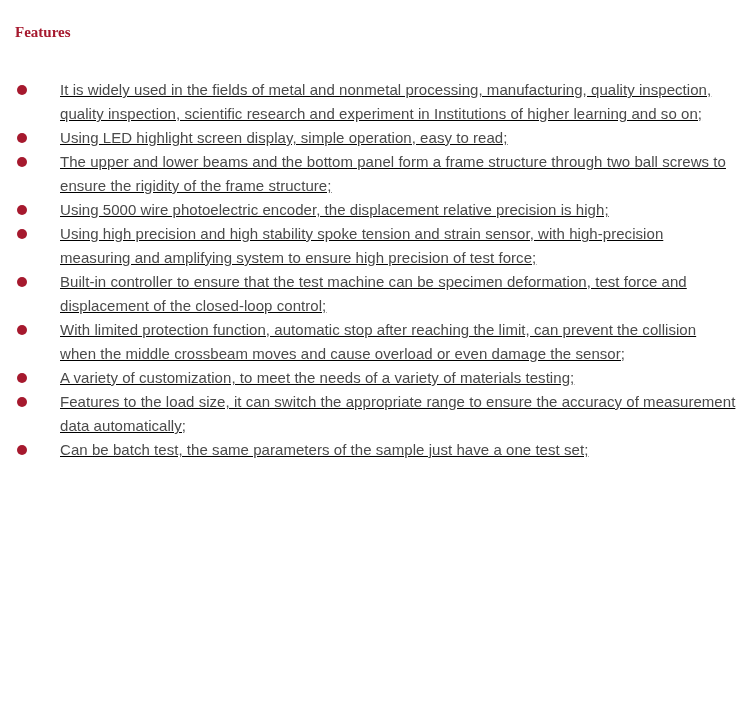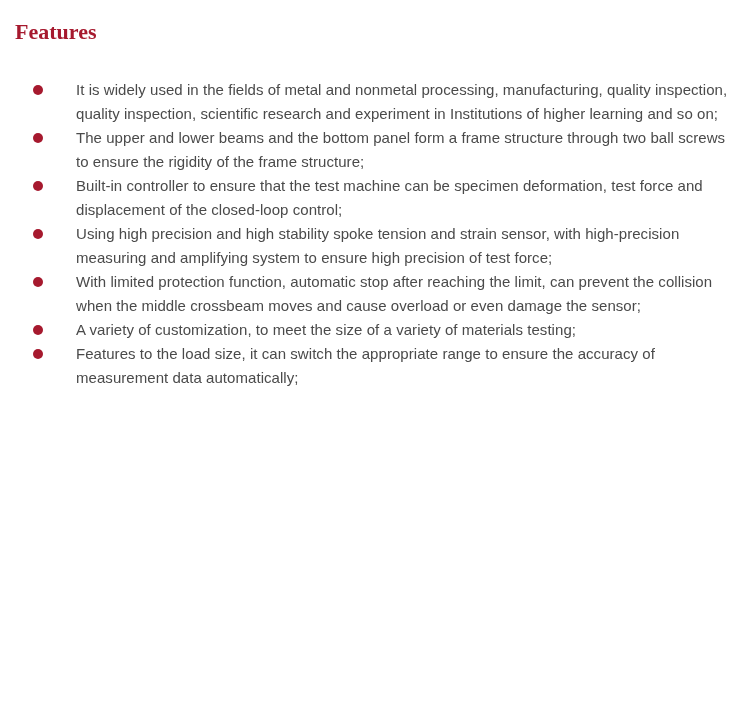--- a/index.html
+++ b/index.html
@@ -15,31 +15,32 @@
     overflow: hidden;
   }
   .page {
     width: 750px;
     height: 712px;
     background: #ffffff;
   }
   .page-title {
     font-family: "Liberation Serif", serif;
     font-weight: bold;
-    font-size: 22px;
+    font-size: 15px;
     color: #a6192e;
     margin: 0;
     padding: 20px 0 0 15px;
     line-height: 24px;
   }
   .features-list {
     list-style: none;
-    margin: 16px;
+    margin: 0;
     padding: 0;
     margin-top: 34px;
+    text-decoration: underline;
   }
   .feature-item {
     display: flex;
     align-items: flex-start;
   }
   .bullet {
     flex: 0 0 auto;
     width: 10px;
     height: 10px;
     border-radius: 50%;
@@ -63,36 +64,48 @@
 <div class="page">
   <h1 class="page-title">Features</h1>
 
   <ul class="features-list">
     <li class="feature-item">
       <span class="bullet"></span>
       <span class="feature-text">It is widely used in the fields of metal and nonmetal processing, manufacturing, quality inspection, quality inspection, scientific research and experiment in Institutions of higher learning and so on;</span>
     </li>
     <li class="feature-item">
       <span class="bullet"></span>
+      <span class="feature-text">Using LED highlight screen display, simple operation, easy to read;</span>
+    </li>
+    <li class="feature-item">
+      <span class="bullet"></span>
       <span class="feature-text">The upper and lower beams and the bottom panel form a frame structure through two ball screws to ensure the rigidity of the frame structure;</span>
+    </li>
+    <li class="feature-item">
+      <span class="bullet"></span>
+      <span class="feature-text">Using 5000 wire photoelectric encoder, the displacement relative precision is high;</span>
+    </li>
+    <li class="feature-item">
+      <span class="bullet"></span>
+      <span class="feature-text">Using high precision and high stability spoke tension and strain sensor, with high-precision measuring and amplifying system to ensure high precision of test force;</span>
     </li>
     <li class="feature-item">
       <span class="bullet"></span>
       <span class="feature-text">Built-in controller to ensure that the test machine can be specimen deformation, test force and displacement of the closed-loop control;</span>
     </li>
     <li class="feature-item">
       <span class="bullet"></span>
-      <span class="feature-text">Using high precision and high stability spoke tension and strain sensor, with high-precision measuring and amplifying system to ensure high precision of test force;</span>
-    </li>
-    <li class="feature-item">
-      <span class="bullet"></span>
       <span class="feature-text">With limited protection function, automatic stop after reaching the limit, can prevent the collision when the middle crossbeam moves and cause overload or even damage the sensor;</span>
     </li>
     <li class="feature-item">
       <span class="bullet"></span>
-      <span class="feature-text">A variety of customization, to meet the size of a variety of materials testing;</span>
+      <span class="feature-text">A variety of customization, to meet the needs of a variety of materials testing;</span>
     </li>
     <li class="feature-item">
       <span class="bullet"></span>
       <span class="feature-text">Features to the load size, it can switch the appropriate range to ensure the accuracy of measurement data automatically;</span>
     </li>
+    <li class="feature-item">
+      <span class="bullet"></span>
+      <span class="feature-text">Can be batch test, the same parameters of the sample just have a one test set;</span>
+    </li>
   </ul>
 </div>
 
 </body></html>

